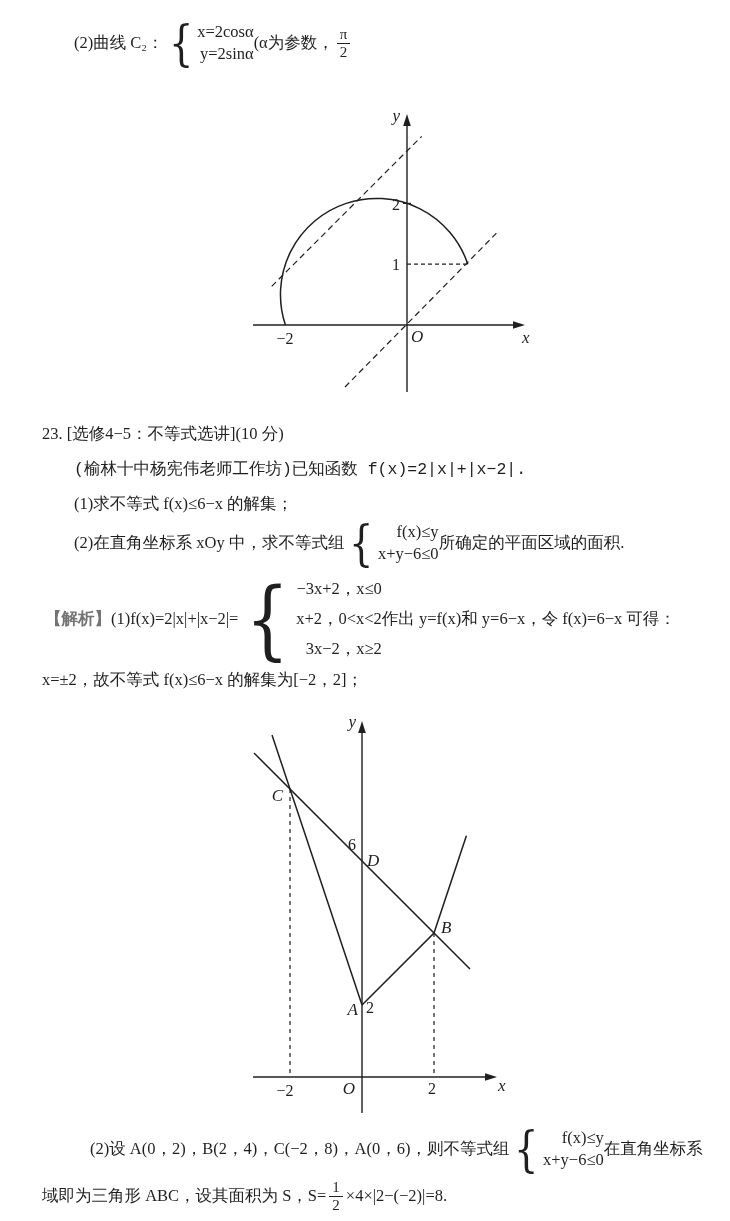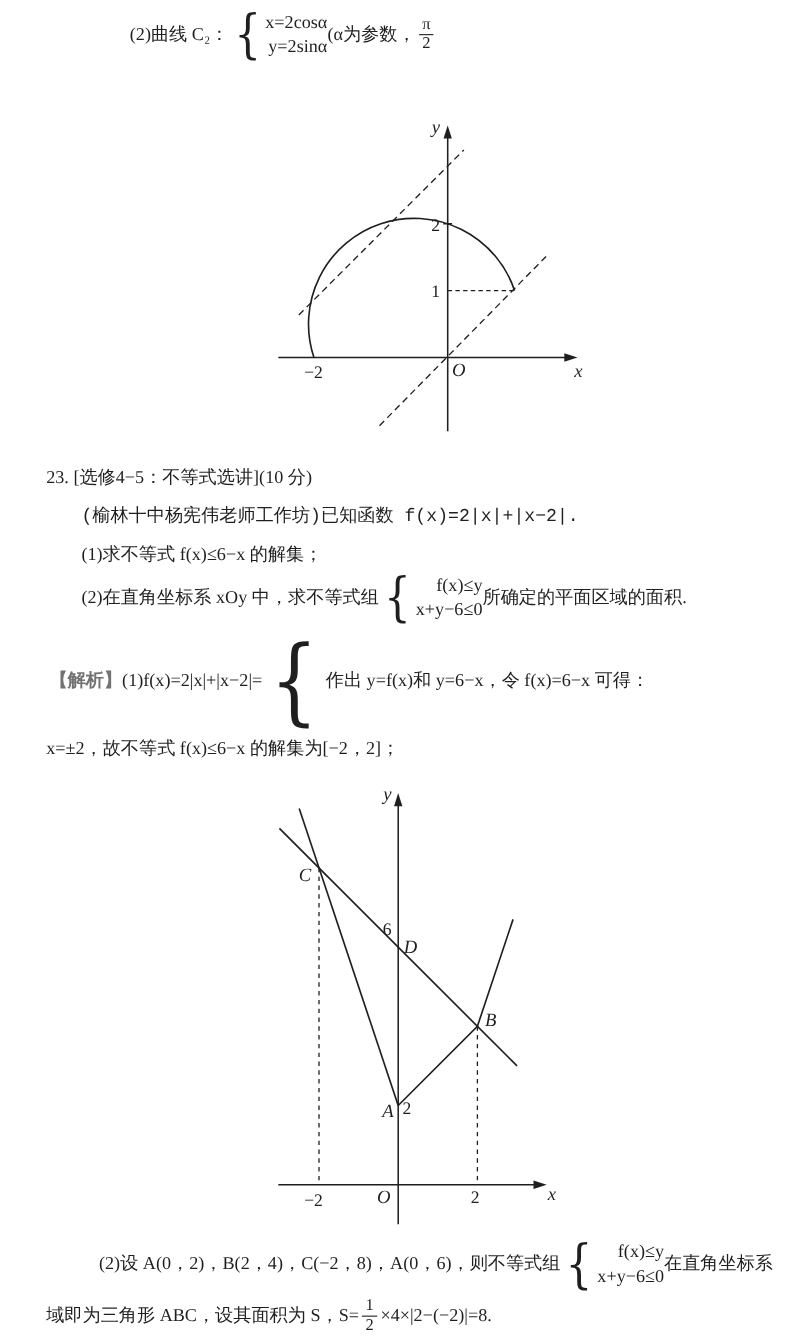--- a/index.html
+++ b/index.html
@@ -26,21 +26,21 @@
   .frac .fn{border-bottom:1.2px solid #1f1f1f; line-height:17px; padding:0 3px;}
   .frac .fd{line-height:17px;}
   svg text{font-family:"Liberation Serif","DejaVu Serif",serif; fill:#1f1f1f;}
   svg .it{font-style:italic;}
 </style>
 </head>
 <body>
 
 <div class="page">
 
-  <div class="row abs" style="left:74px; top:4px; height:54px;margin-left:44px;">
+  <div class="row abs" style="left:74px; top:16px; height:54px;">
     <span class="seg">(2)曲线 C₂：</span>
     <span class="brace b2">{</span>
     <span class="cases">
       <span class="cl">x=2cosα</span>
       <span class="cl">y=2sinα</span>
     </span>
     <span class="seg">(α为参数，</span>
     <span class="frac">
       <span class="fn">π</span>
       <span class="fd">2</span>
@@ -84,20 +84,25 @@
       <span class="cl">f(x)≤y</span>
       <span class="cl">x+y−6≤0</span>
     </span>
     <span class="seg">所确定的平面区域的面积.</span>
   </div>
 
   <div class="row abs" style="left:45px; top:574px; height:90px;">
     <span class="seg red">【解析】</span>
     <span class="seg">(1)f(x)=2|x|+|x−2|=</span>
     <span class="brace b3">{</span>
+    <span class="cases cases3">
+      <span class="cl">−3x+2，x≤0</span>
+      <span class="cl">x+2，0&lt;x&lt;2</span>
+      <span class="cl">3x−2，x≥2</span>
+    </span>
     <span class="seg">作出 y=f(x)和 y=6−x，令 f(x)=6−x 可得：</span>
   </div>
 
   <div class="abs" style="left:42px; top:668px;">x=±2，故不等式 f(x)≤6−x 的解集为[−2，2]；</div>
 
   <svg class="abs" style="left:240px; top:712px;" width="280" height="403" viewBox="240 712 280 403">
 
     <line x1="253" y1="1077" x2="490" y2="1077" stroke="#1f1f1f" stroke-width="1.4"></line>
     <polygon points="497,1077 485,1073.2 485,1080.8" fill="#1f1f1f"></polygon>
     <line x1="362" y1="1113" x2="362" y2="728" stroke="#1f1f1f" stroke-width="1.4"></line>

